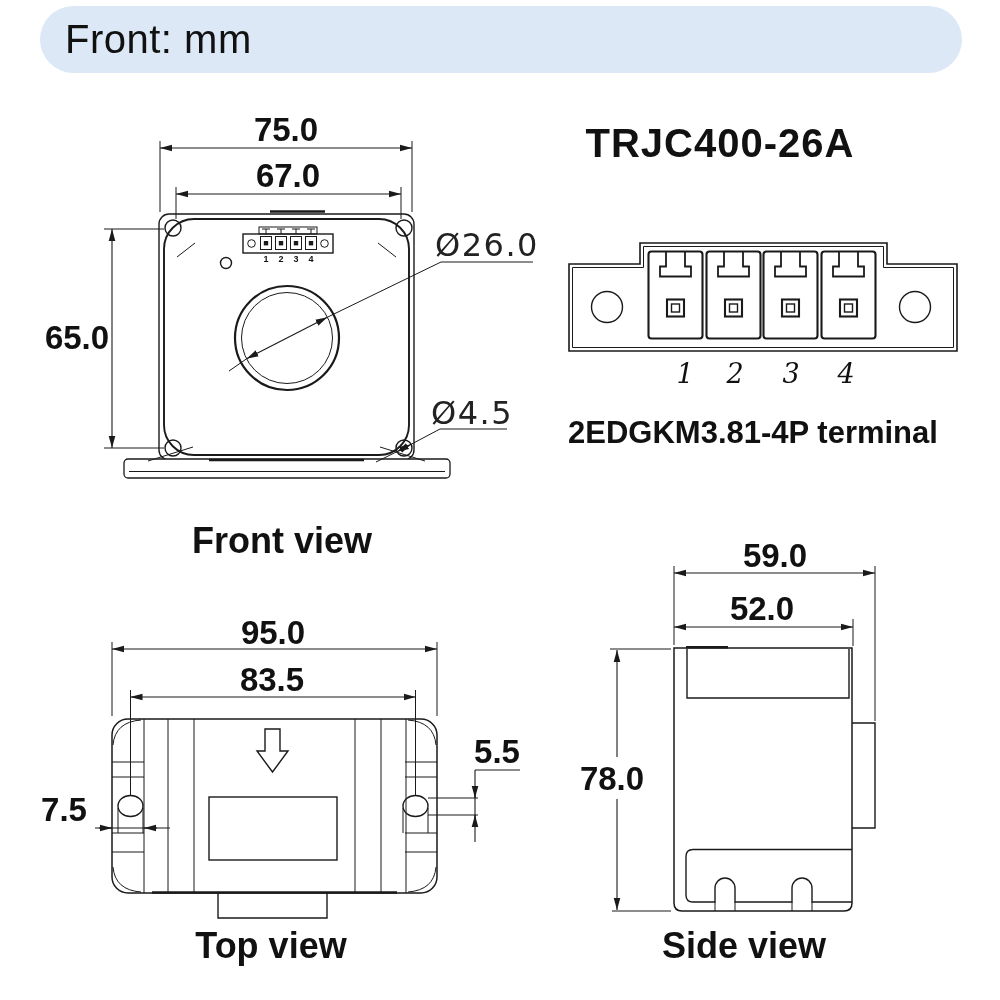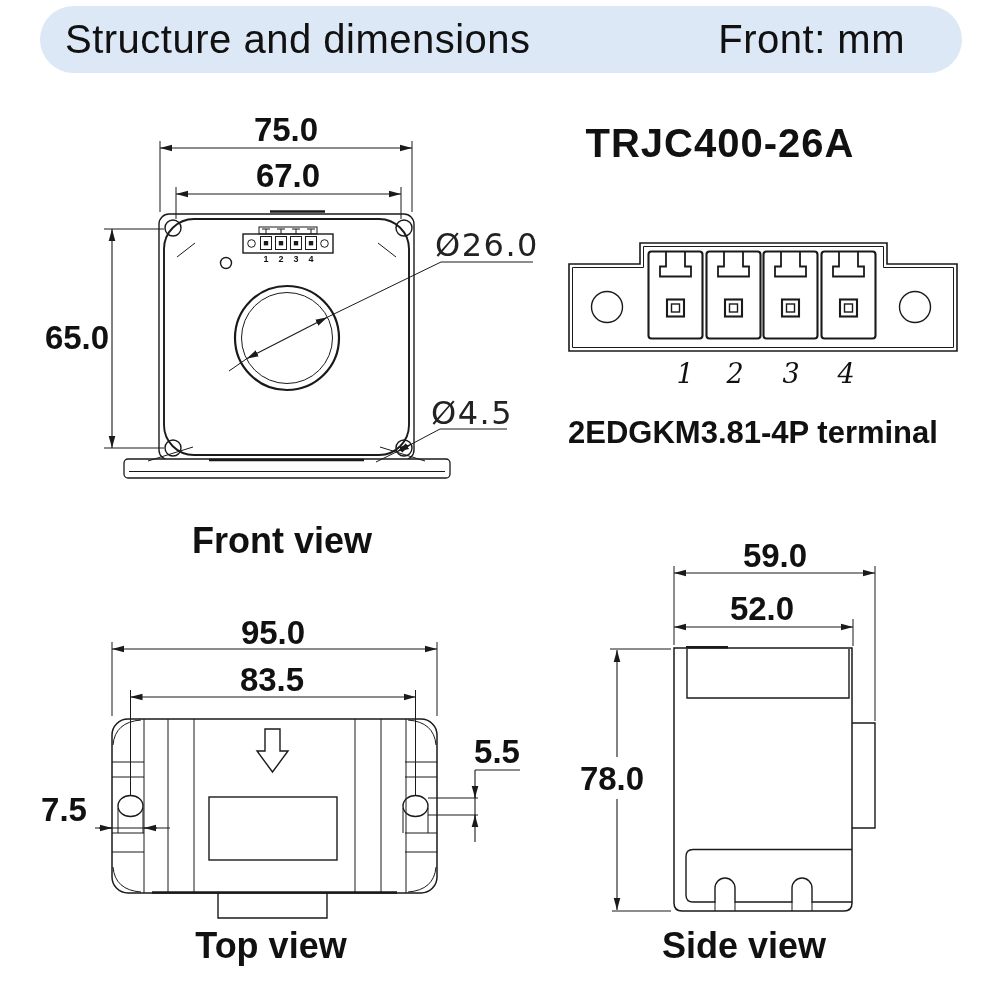--- a/index.html
+++ b/index.html
@@ -20,21 +20,20 @@
   .cap{font:600 36px "Liberation Sans",sans-serif;text-anchor:middle;}
   .ttl{font:700 40px "Liberation Sans",sans-serif;text-anchor:middle;letter-spacing:1px;}
   .tcap{font:600 31px "Liberation Sans",sans-serif;text-anchor:middle;}
   .pinnum{font:italic 500 27px "DejaVu Serif",serif;text-anchor:middle;}
   .fpin{font:700 9px "Liberation Sans",sans-serif;text-anchor:middle;}
 </style>
 </head>
 <body>
 
 <div class="banner">
-  <span>Structure and dimensions</span>
   <span>Front: mm</span>
 </div>
 
 <svg width="1000" height="1000" viewBox="0 0 1000 1000" xmlns="http://www.w3.org/2000/svg">
   <defs>
     <marker id="arw" viewBox="0 0 12 8" refX="12" refY="4" markerWidth="12" markerHeight="8" markerUnits="userSpaceOnUse" orient="auto-start-reverse">
       <path d="M12 4 L0 0.7 L0 7.3 Z" fill="#1a1a1a"></path>
     </marker>
   </defs>
 

